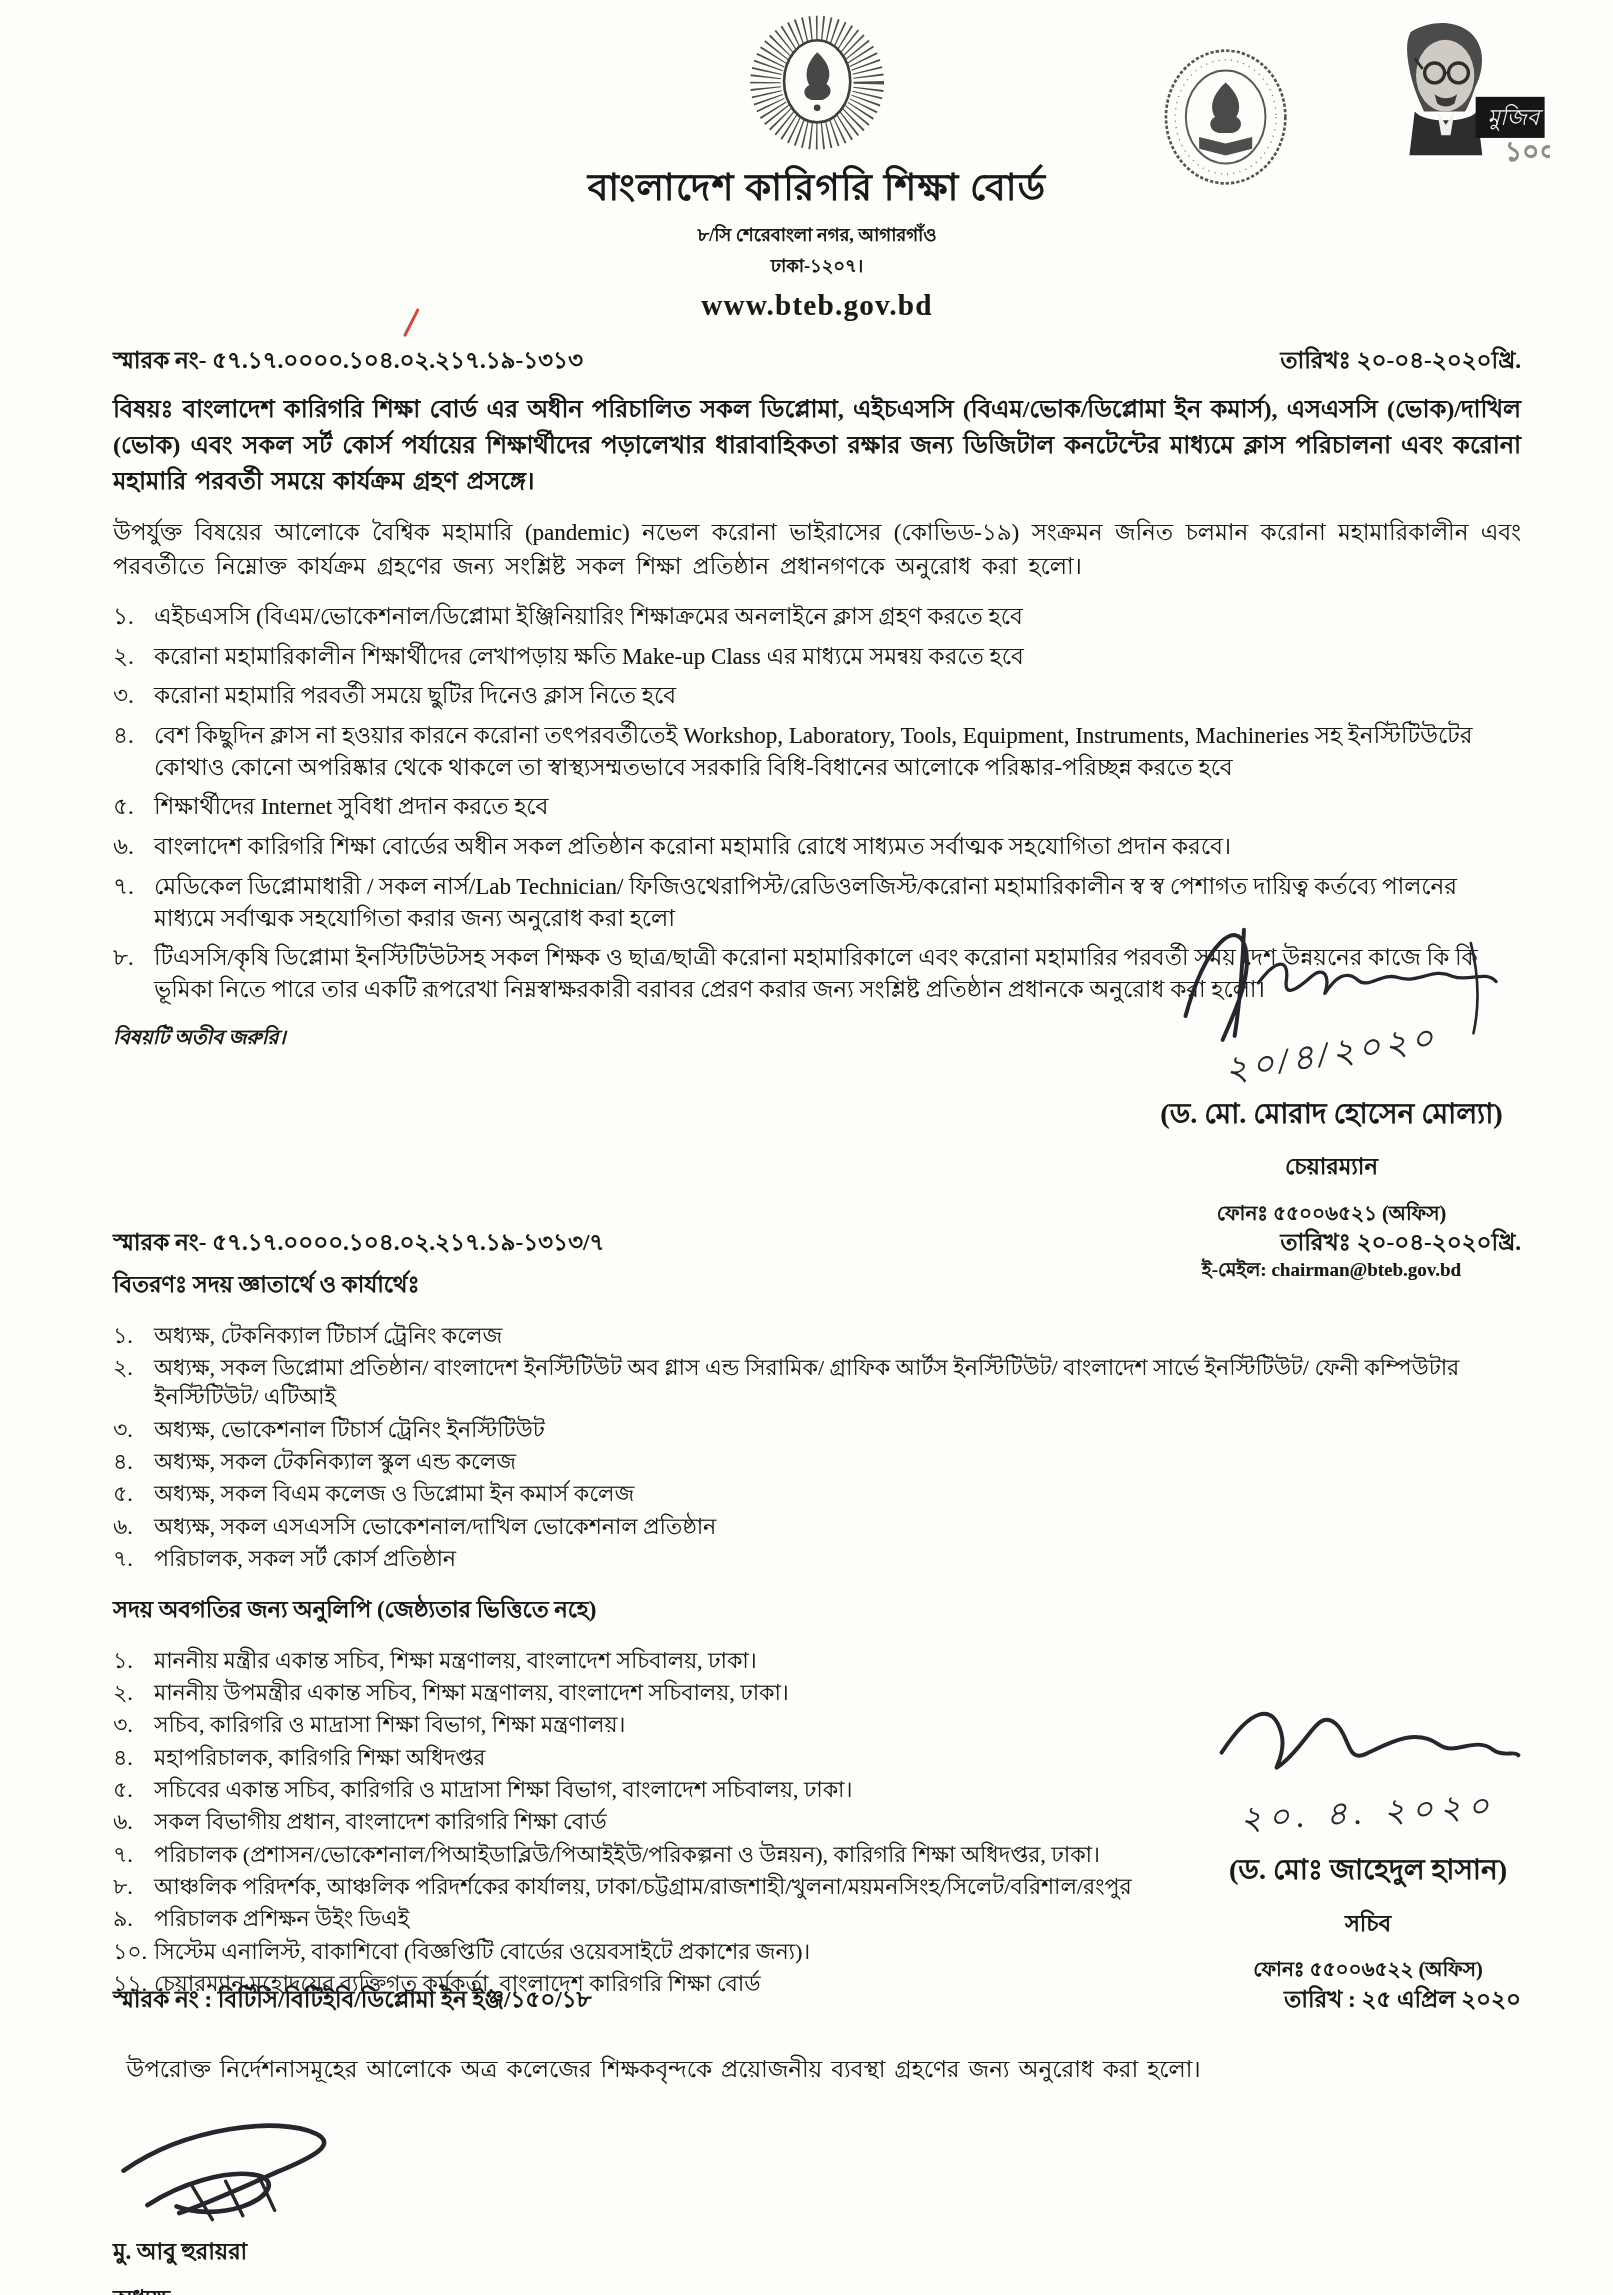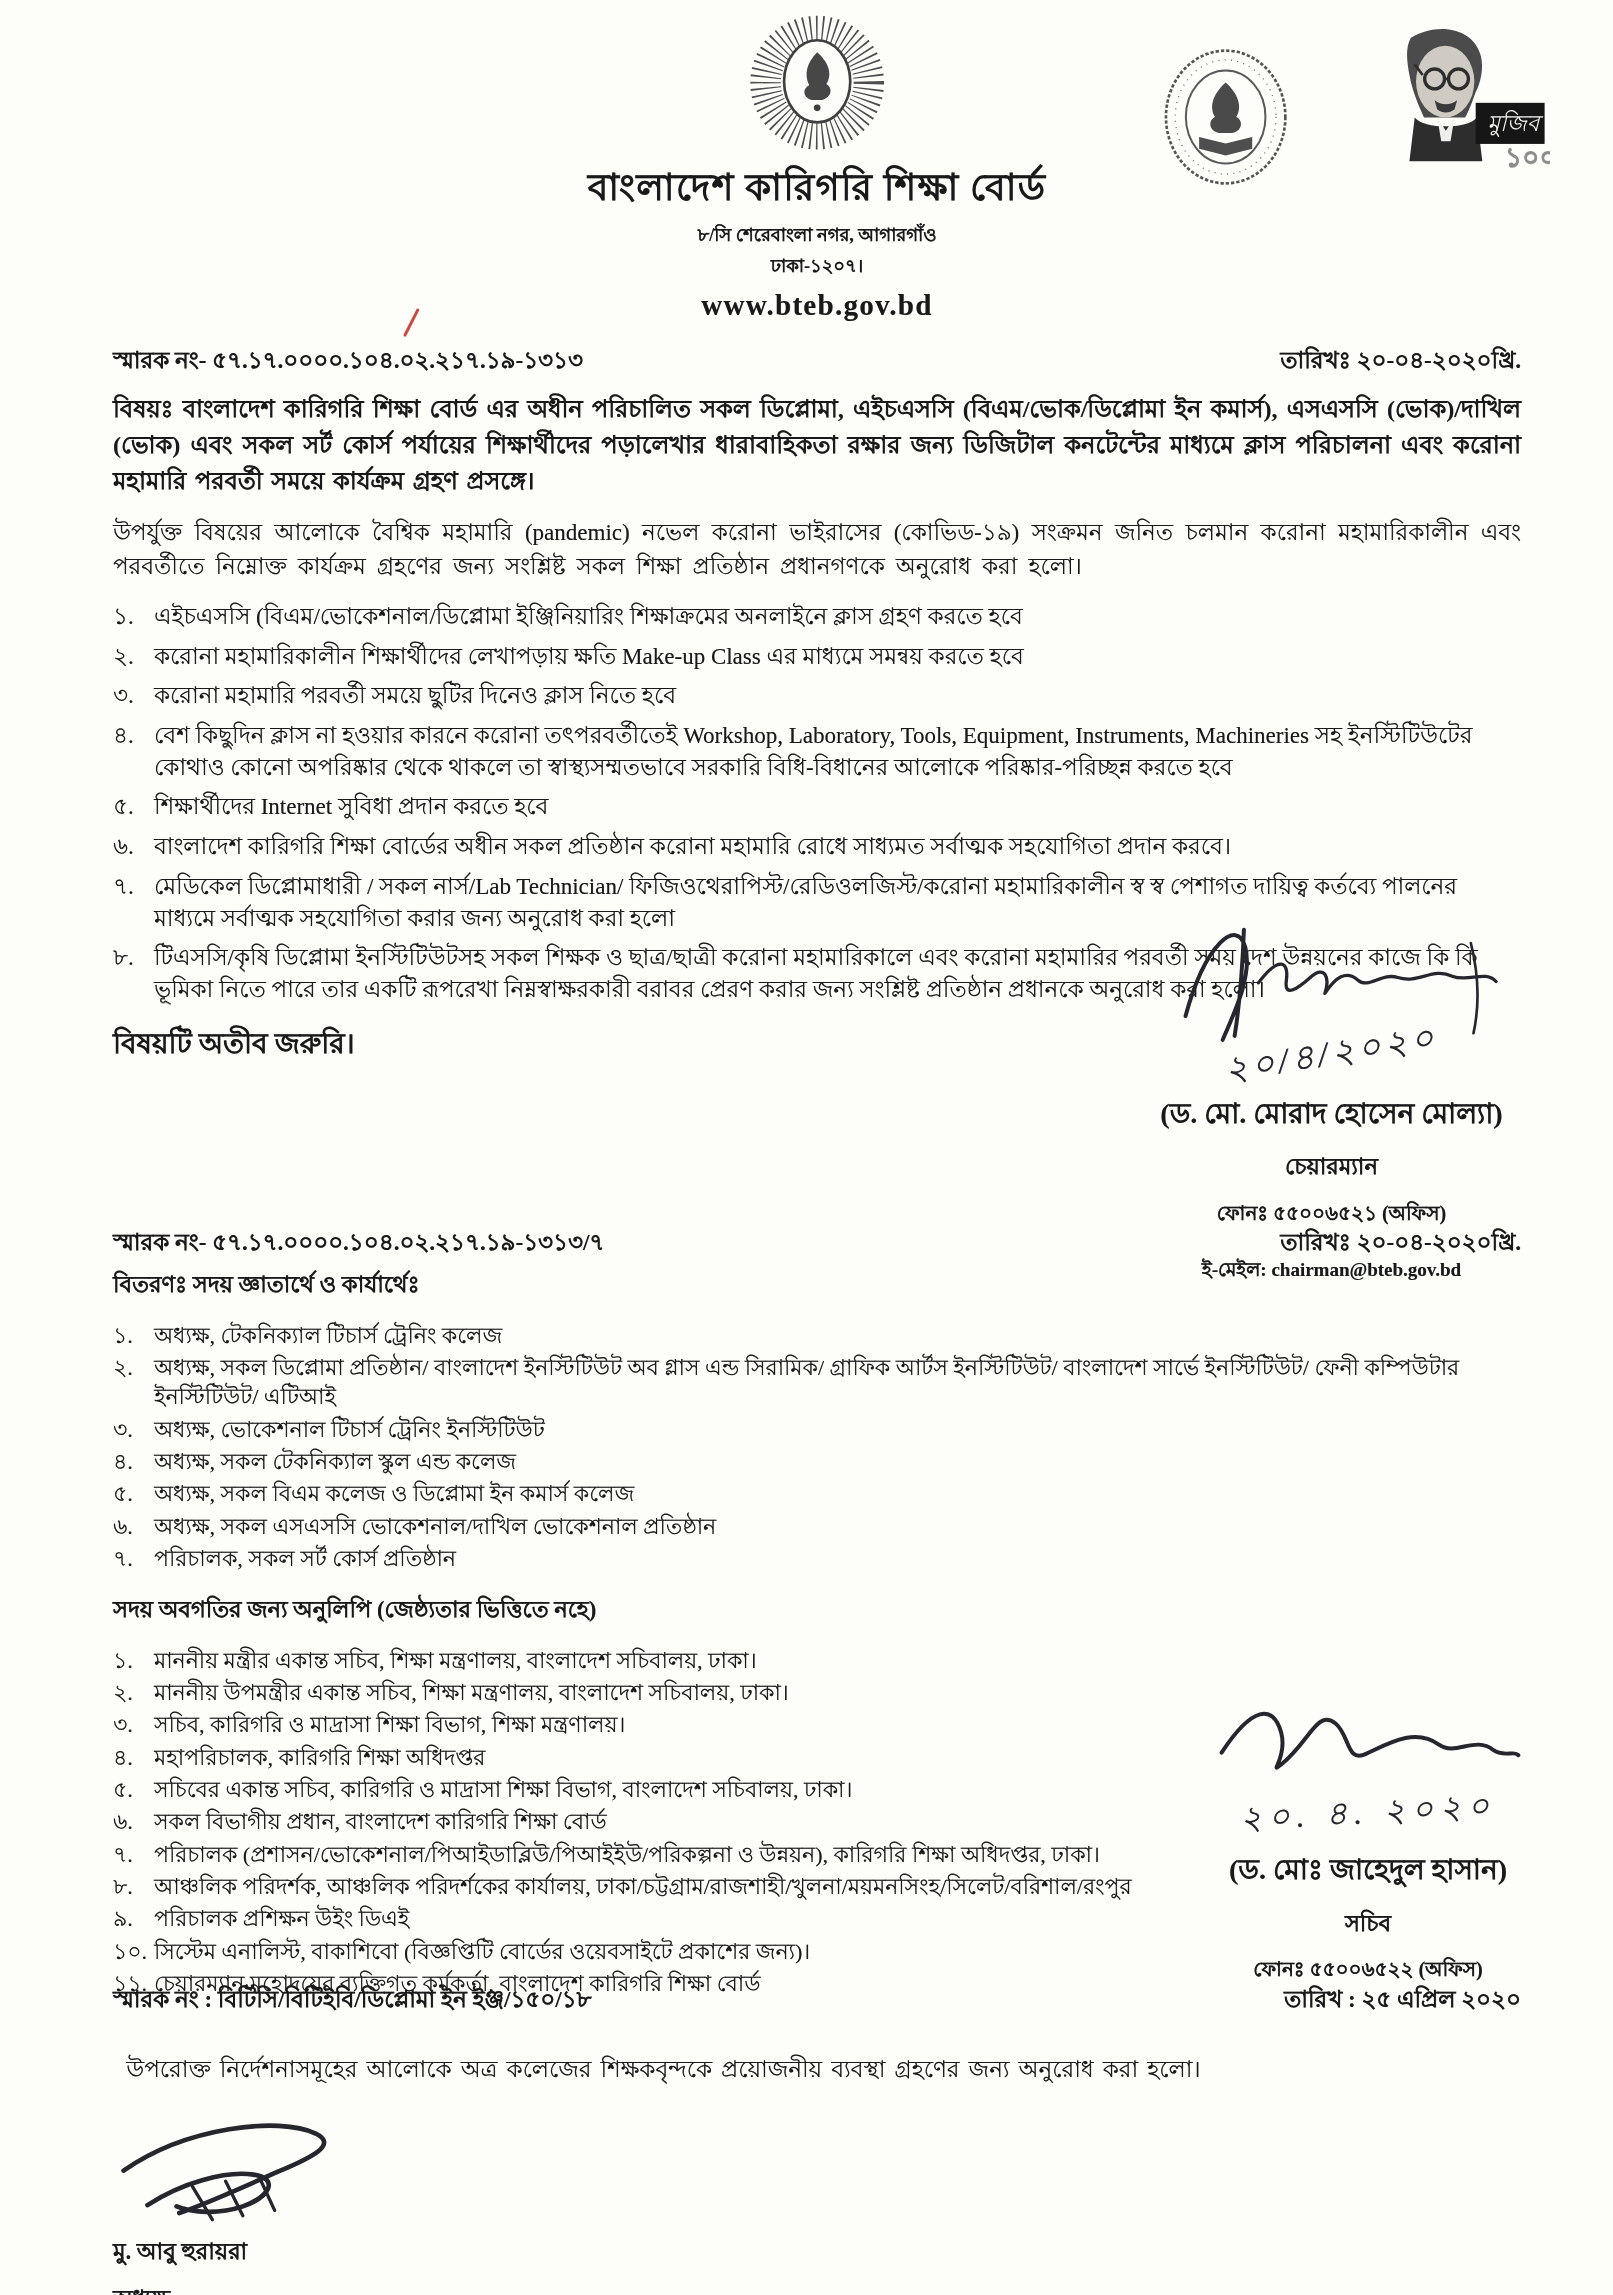--- a/index.html
+++ b/index.html
@@ -15,33 +15,33 @@
   }
   .content{padding:10.6px 93px 0 113px;}
 
   
   .header{text-align:center;position:relative;}
   .seal-wrap{display:flex;justify-content:center;}
   .org-name{font-size:37px;font-weight:bold;margin-top:1.3px;letter-spacing:1.3px;}
   .org-addr{font-size:18px;font-weight:600;margin-top:0;}
   .org-web{font-size:29px;font-weight:600;margin-top:6.6px;letter-spacing:1.3px;}
   .logo-right-round{position:absolute;left:1045px;top:33px;}
-  .logo-right-mujib{position:absolute;left:1238px;top:7px;}
+  .logo-right-mujib{position:absolute;left:1238px;top:1px;}
 
   
   .memo-row{display:flex;justify-content:space-between;align-items:center;
     font-size:23px;font-weight:600;margin-top:20px;}
   .memo-row .right{text-align:right;}
 
   
   .subject{font-size:24px;font-weight:bold;line-height:1.5;text-align:justify;
     margin:9.3px 0 0 0;word-spacing:2.7px;}
   .intro{font-size:23px;font-weight:500;line-height:1.5;text-align:justify;
     margin:17px 0 0 0;word-spacing:5.3px;}
-  .urgent{font-size:28px;font-weight:bold;margin:16px 0 16px 0;}
+  .urgent{font-size:20px;font-weight:bold;margin:16px 0 16px 0;font-style:italic;}
 
   
   .list{margin-top:16px;font-size:23px;font-weight:500;}
   .li-row{display:flex;margin-bottom:8px;line-height:1.38;}
   .li-num{flex:0 0 41px;}
   .li-text{flex:1;text-align:left;}
   .list-compact{font-size:22px;}
   .list-compact .li-row{margin-bottom:3.3px;line-height:1.32;}
   .section-heading{font-size:22.6px;font-weight:bold;margin:4px 0 6.6px 0;}
   .cc-heading{margin-top:18.6px;}

